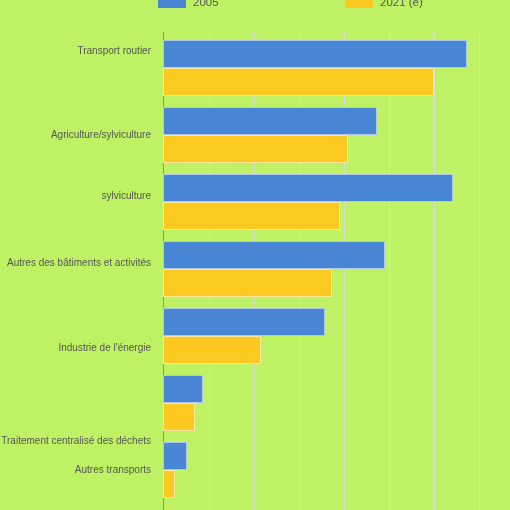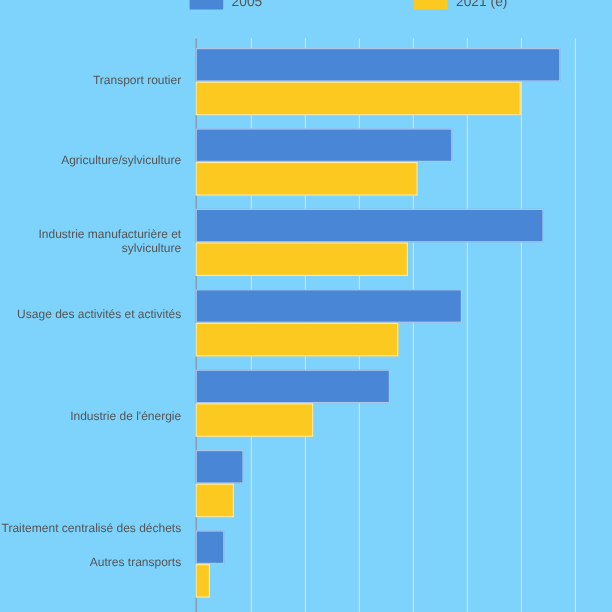--- a/index.html
+++ b/index.html
@@ -12,21 +12,21 @@
     height: 510px;
     overflow: hidden;
     font-family: "Liberation Sans", sans-serif;
     color: #4a4a4a;
   }
 
   #chart-root {
     position: relative;
     width: 510px;
     height: 510px;
-    background: #7dd3fc;
+    background: #bef264;
   }
 
   
   .legend {
     position: absolute;
     left: 0;
     top: -8px;
     width: 510px;
     height: 20px;
   }
@@ -173,32 +173,31 @@
         <div class="bar s0" title="Traitement centralisé des déchets — 2005: 4.4" style="width: 39.6px; background: rgb(74, 134, 214);"></div>
         <div class="bar s1" title="Traitement centralisé des déchets — 2021 (e): 3.6" style="width: 32.4px; background: rgb(252, 201, 32);"></div>
       </div>
       <div class="cat-group" style="top: 410px; height: 56px;">
         <div class="bar s0" title="Autres transports — 2005: 2.7" style="width: 24.3px; background: rgb(74, 134, 214);"></div>
         <div class="bar s1" title="Autres transports — 2021 (e): 1.3" style="width: 11.7px; background: rgb(252, 201, 32);"></div>
       </div>
     </div>
 
   <div class="cat-labels">
-      <div class="cat-label" style="top: 30px;">
+      <div class="cat-label" style="top: 13px;">
         <div>Transport routier</div>
       </div>
       <div class="cat-label" style="top: 97px;">
         <div>Agriculture/sylviculture</div>
       </div>
       <div class="cat-label" style="top: 158px;">
-        <div>Industrie manufacturière et</div>
         <div>sylviculture</div>
       </div>
       <div class="cat-label" style="top: 225px;">
-        <div>Usage des activités et activités</div>
+        <div>Autres des bâtiments et activités</div>
       </div>
       <div class="cat-label" style="top: 310px;">
         <div>Industrie de l'énergie</div>
       </div>
       <div class="cat-label" style="top: 365px; margin-top: 38px;">
         <div>Traitement centralisé des déchets</div>
       </div>
       <div class="cat-label" style="top: 432px;">
         <div>Autres transports</div>
       </div>

